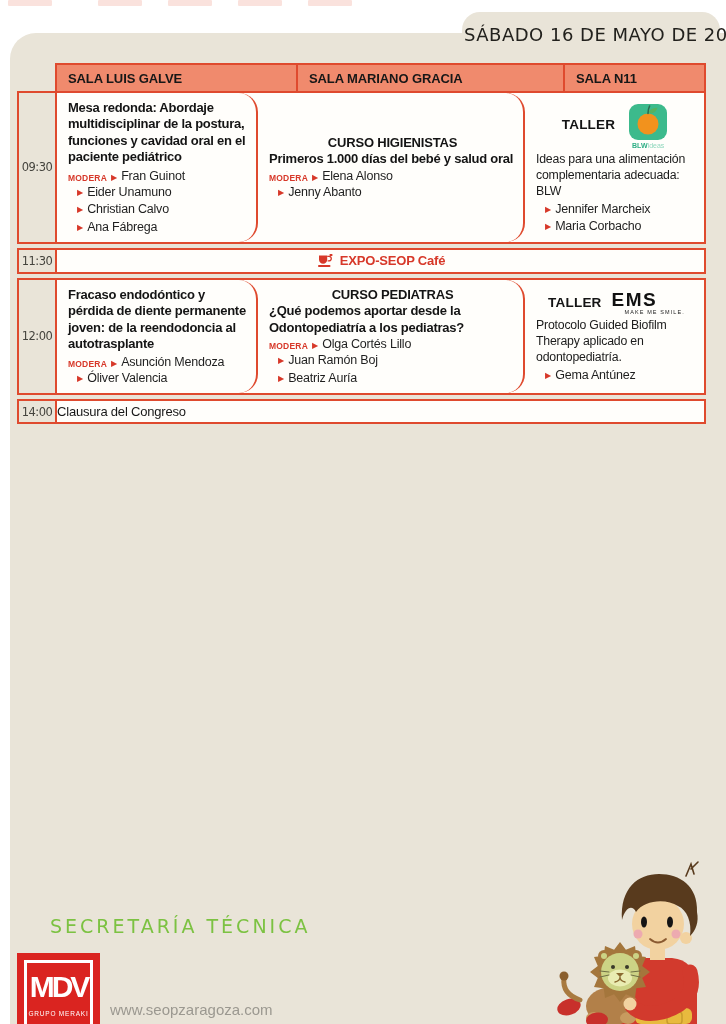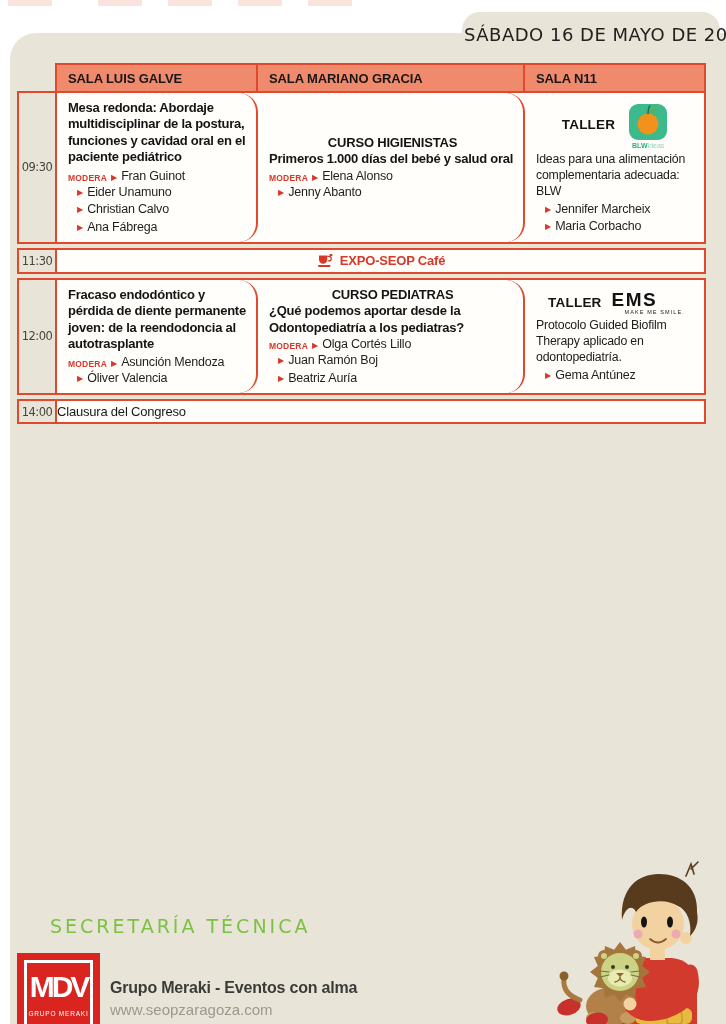--- a/index.html
+++ b/index.html
@@ -18,21 +18,21 @@
   
   .panel{position:absolute;left:10px;top:33px;right:0;bottom:0;background:var(--beige);border-top-left-radius:26px;}
   .date-tab{position:absolute;left:462px;top:12px;width:258px;height:46px;background:var(--beige);border-radius:18px 18px 0 0;}
   .date-text{position:absolute;top:24px;right:16px;width:246px;text-align:center;
     font-family:"DejaVu Sans",sans-serif;font-size:18px;letter-spacing:.5px;color:#22211d;white-space:nowrap;}
 
   
   .sched{position:absolute;left:17px;top:63px;width:689px;font-size:12.5px;color:#222;}
   .hrow{display:flex;margin-left:38px;height:30px;background:var(--hdr);border:2px solid var(--bd);align-items:stretch;}
   .hcell{display:flex;align-items:center;padding-left:11px;font-weight:bold;font-size:13px;color:#171717;letter-spacing:-.1px;}
-  .hc1{width:201px;border-right:2px solid var(--bd);}
+  .hc1{width:241px;border-right:2px solid var(--bd);}
   .hc2{width:267px;border-right:2px solid var(--bd);}
   .hc3{flex:1;}
 
   .row{display:flex;border:2px solid var(--bd);background:#fffefb;align-items:stretch;}
   .r930{margin-top:-2px;min-height:145px;}
   .r1130{margin-top:4px;height:26px;}
   .r1200{margin-top:4px;min-height:106px;}
   .r1400{margin-top:4px;height:25px;}
 
   .timecell{flex:0 0 38px;background:var(--beige);border-right:2px solid var(--bd);
@@ -241,21 +241,20 @@
 
   <div class="secretaria">SECRETARÍA TÉCNICA</div>
 
   <div class="mdv">
     <div class="mdv-frame">
       <div class="mdv-letters">MDV</div>
       <div class="mdv-sub">GRUPO MERAKI</div>
     </div>
   </div>
 
-  <div class="company">Grupo Meraki - Eventos con alma</div>
   <a class="website">www.seopzaragoza.com</a>
 
   <svg class="boy-illu" viewBox="0 0 186 164">
 
     <path d="M78,164 L78,128 Q80,100 104,98 L132,98 Q155,100 157,127 L157,164 Z" fill="#d23a2d"></path>
     <rect x="110" y="82" width="15" height="18" fill="#f2d2a0"></rect>
     <rect x="95" y="148" width="57" height="16" rx="6" fill="#e8ba3e"></rect>
     <rect x="127" y="152" width="15" height="12" rx="3" fill="none" stroke="#c79a2c" stroke-width="1.4"></rect>
 
     <ellipse cx="29" cy="147" rx="12" ry="8" fill="#c8302b" transform="rotate(-18 29 147)"></ellipse>

